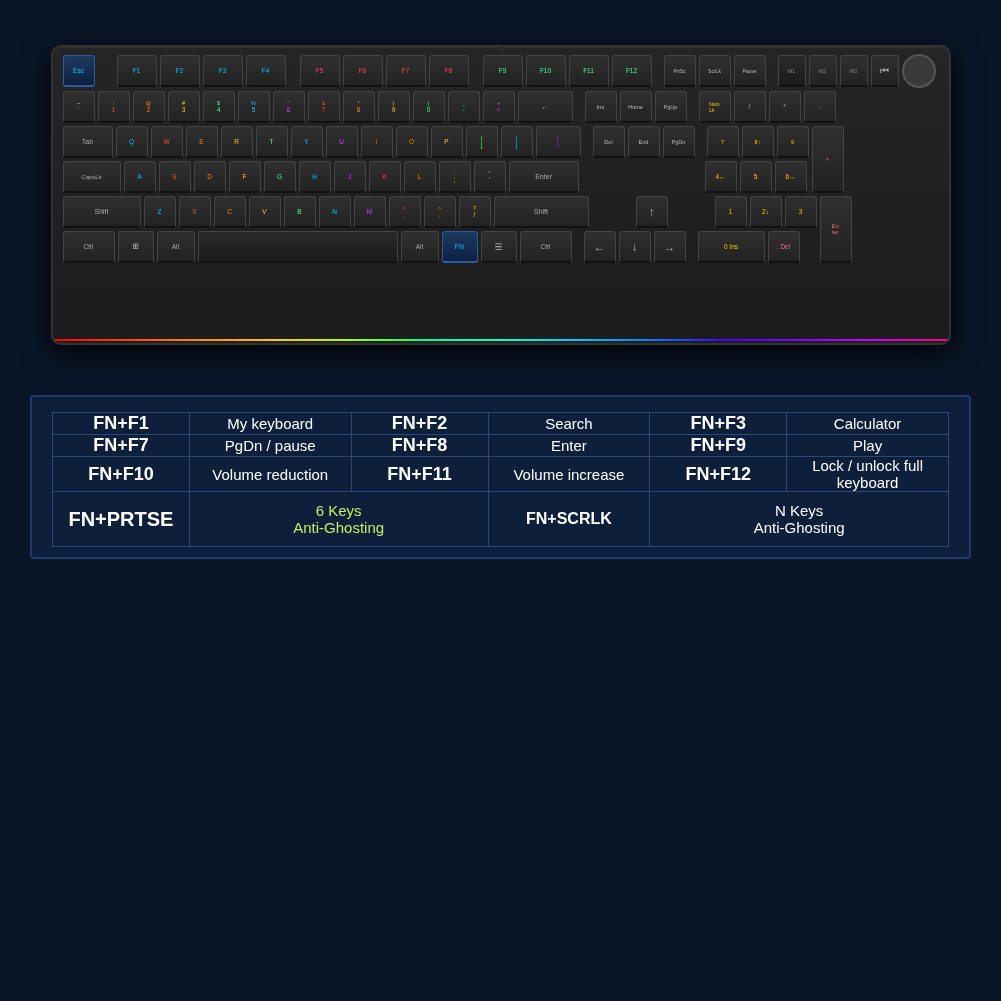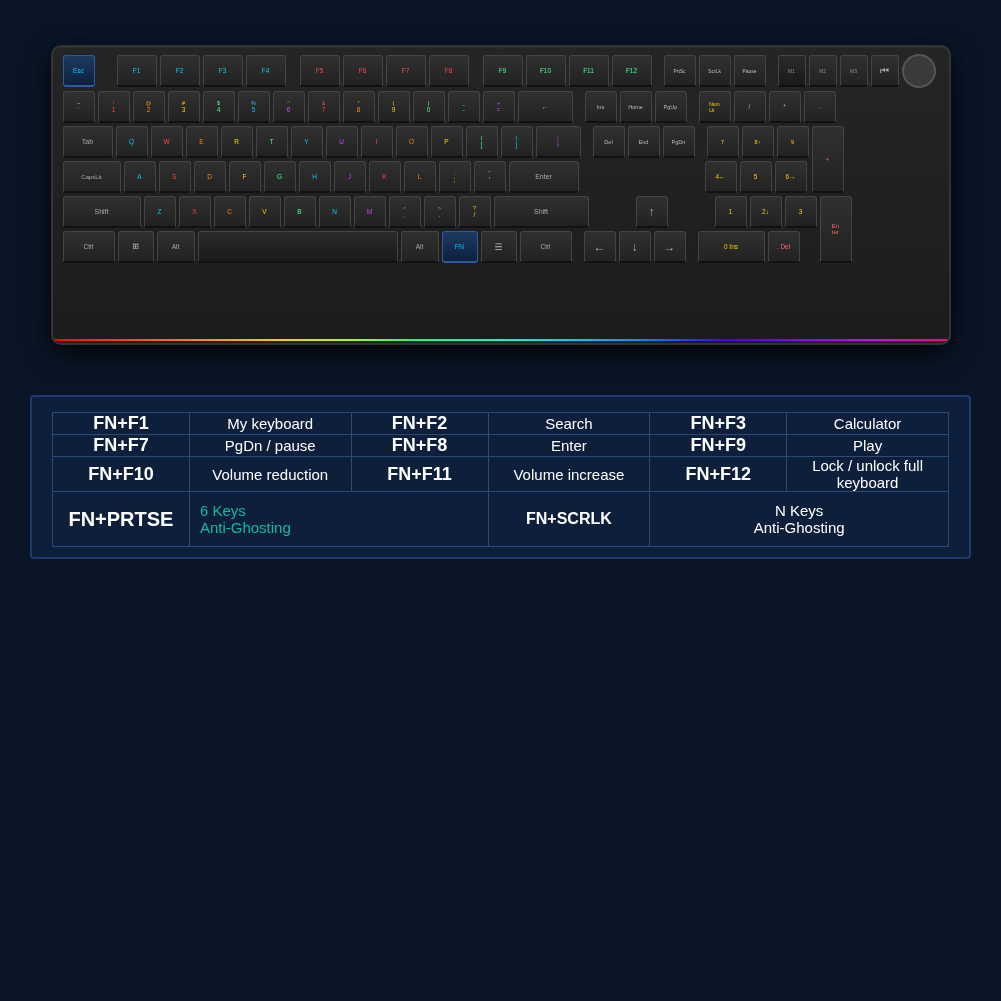--- a/index.html
+++ b/index.html
@@ -469,21 +469,21 @@
         <td class="cell-desc">Volume reduction</td>
         <td class="cell-key">FN+F11</td>
         <td class="cell-desc">Volume increase</td>
         <td class="cell-key">FN+F12</td>
         <td class="cell-desc">Lock / unlock full keyboard</td>
       </tr>
 
 
       <tr>
         <td class="cell-key" colspan="1" style="font-size:20px">FN+PRTSE</td>
-        <td class="cell-desc-wide" colspan="2" style="text-align:left;font-size:15px;color:#14b8a6;padding:10px">
+        <td class="cell-desc-wide" colspan="2" style="text-align:center;font-size:15px;color:#bef264;padding:10px">
           <span>6 Keys</span><br>
           <span>Anti-Ghosting</span>
         </td>
         <td class="cell-key" colspan="1" style="font-size:16px">FN+SCRLK</td>
         <td class="cell-desc-wide" colspan="2" style="text-align:center;font-size:15px;color:white;padding:10px">
           <span>N Keys</span><br>
           <span>Anti-Ghosting</span>
         </td>
       </tr>
     </tbody>

